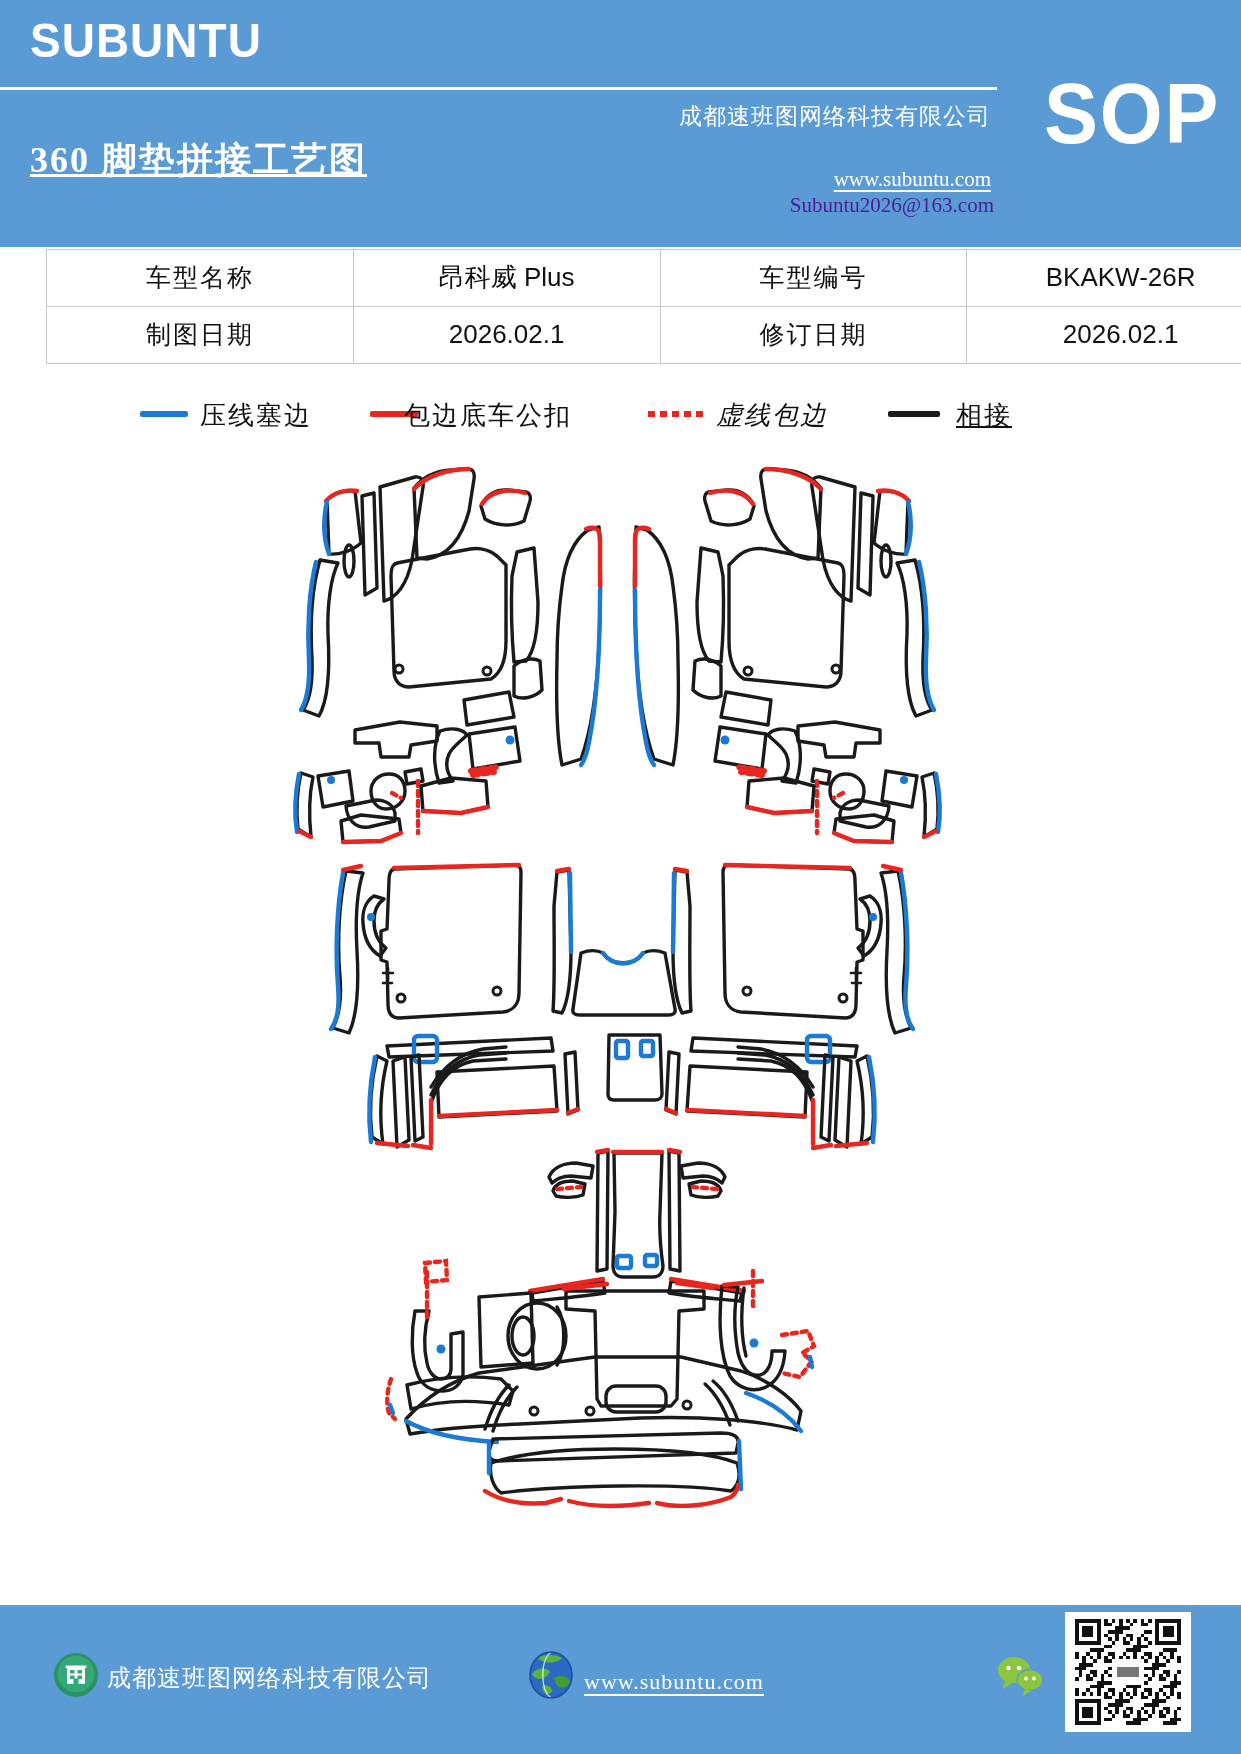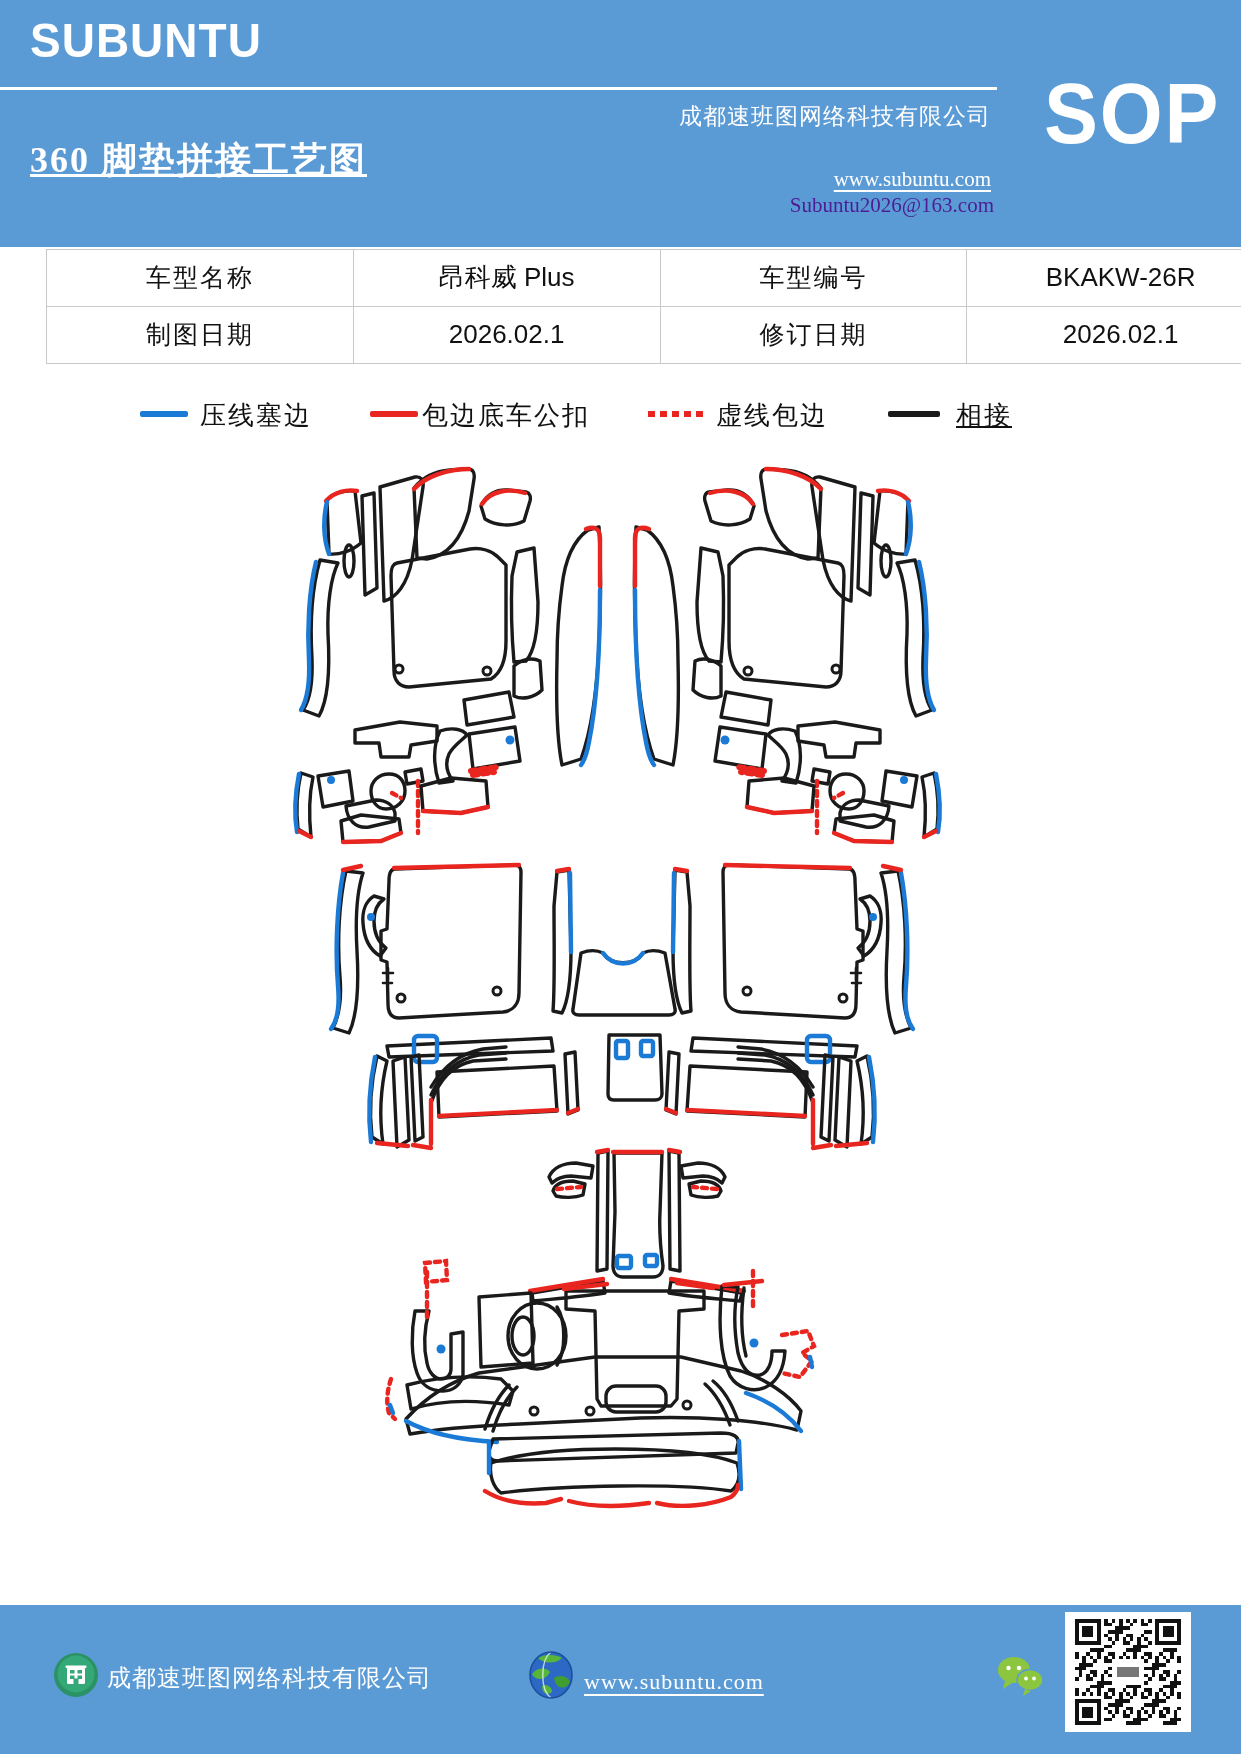--- a/index.html
+++ b/index.html
@@ -27,21 +27,21 @@
   .cell.lab{font-size:25px;letter-spacing:2px;}
   .cell.val{font-family:"Liberation Sans","DejaVu Sans",sans-serif;font-size:26px;}
   
   .legend{position:absolute;left:0;top:395px;width:1020px;height:46px;}
   .sw{position:absolute;top:16px;height:6px;border-radius:2px;}
   .sw1{left:140px;width:48px;background:var(--line-blue,#1B7AD6);}
   .sw2{left:370px;width:48px;background:var(--line-red,#E8251F);}
   .sw3{left:648px;width:56px;background:repeating-linear-gradient(90deg,var(--line-red,#E8251F) 0 7px,transparent 7px 12px);border-radius:0;}
   .sw4{left:888px;width:52px;background:var(--line-black,#1a1a1a);}
   .lg-lab{position:absolute;top:3px;font-size:26px;color:#111;letter-spacing:2px;white-space:nowrap;}
-  .lg1{left:200px;} .lg2{left:422px;font-family:Liberation Mono, monospace;} .lg3{left:716px;} .lg4{left:956px;text-decoration:underline;}
+  .lg1{left:200px;} .lg2{left:404px;font-family:Liberation Mono, monospace;} .lg3{left:716px;font-style:italic;} .lg4{left:956px;text-decoration:underline;}
   
   .diagram{position:absolute;left:0;top:0;width:1241px;height:1754px;pointer-events:none;}
   .k{fill:none;stroke:var(--line-black,#1a1a1a);stroke-width:3.4;stroke-linejoin:round;stroke-linecap:round;}
   .b{fill:none;stroke:var(--line-blue,#1B7AD6);stroke-width:4.4;stroke-linecap:round;}
   .r{fill:none;stroke:var(--line-red,#E8251F);stroke-width:4.4;stroke-linecap:round;} .dshs{stroke-dasharray:5 5;}
   .hole{fill:#fff;stroke:var(--line-black,#1a1a1a);stroke-width:3;}
   .db{fill:var(--line-blue,#1B7AD6);stroke:none;}
   
   .ftr{position:absolute;left:0;top:1605px;width:1241px;height:149px;background:var(--footer-bg,#5B9BD5);}
   .badge{position:absolute;left:53px;top:47px;width:46px;height:46px;}

